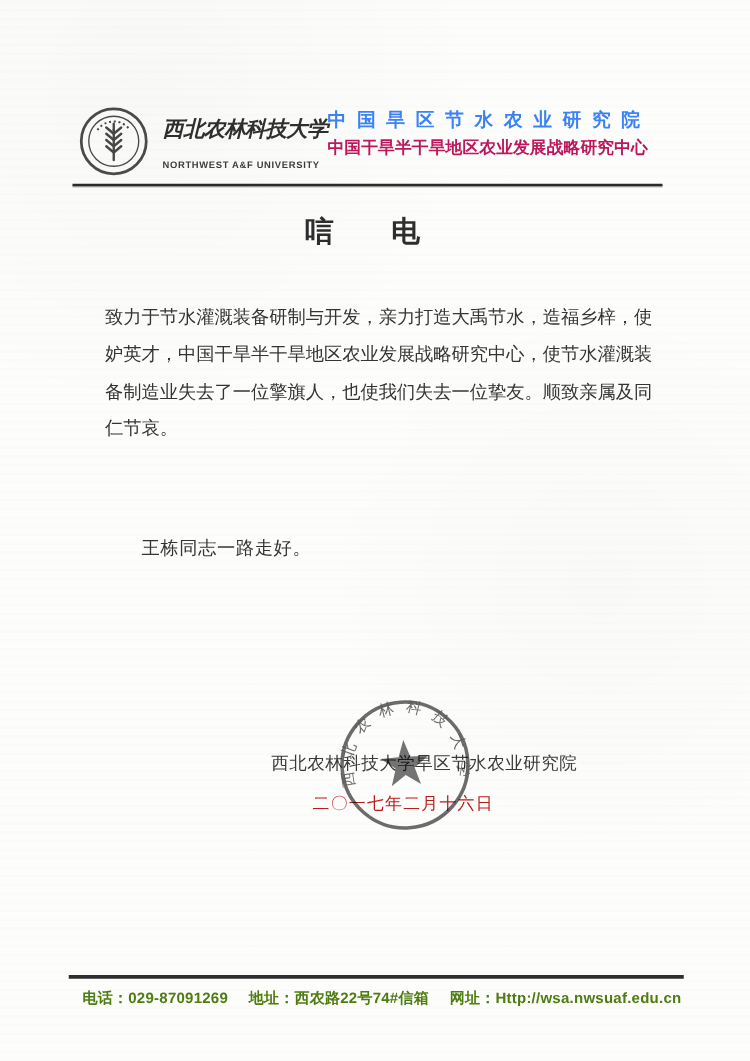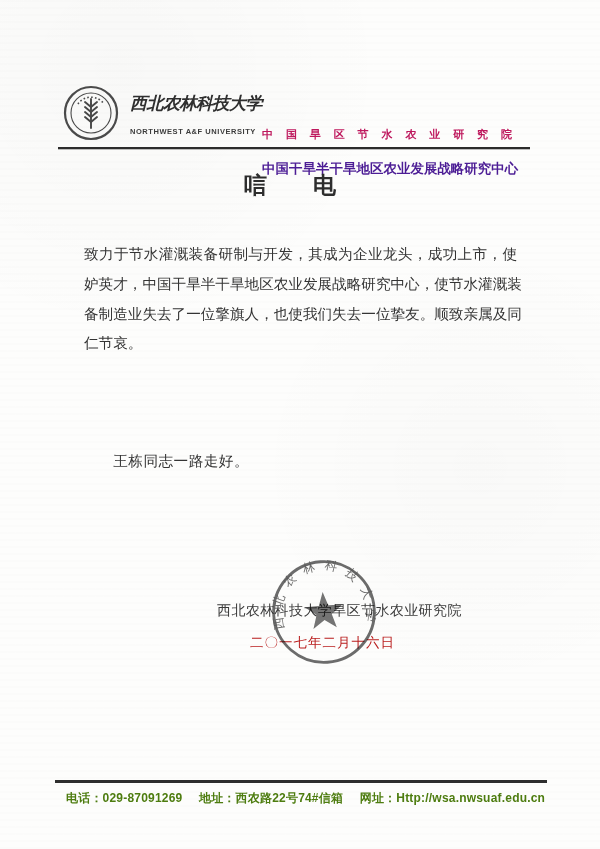--- a/index.html
+++ b/index.html
@@ -29,26 +29,26 @@
     letter-spacing:-0.5px;color:#2f2f2f;white-space:nowrap;
     font-family:"Liberation Serif","DejaVu Serif",serif;
   }
   .uni-en{
     margin-top:12px;font-family:"Liberation Sans","DejaVu Sans",sans-serif;
     font-size:7.5px;font-weight:bold;letter-spacing:0.55px;color:#3c3c3c;white-space:nowrap;
   }
   .inst-block{position:absolute;left:262px;top:87px;width:260px;}
   .inst1{
     font-family:"Liberation Sans","DejaVu Sans",sans-serif;
-    font-size:11px;font-weight:bold;color:#be185d;
-    width:258px;text-align:justify;text-align-last:justify;white-space:nowrap;letter-spacing:8px;margin-top:40px;
+    font-size:15px;font-weight:bold;color:#3b82f6;
+    width:258px;text-align:justify;text-align-last:justify;white-space:nowrap;letter-spacing:8px;
   }
   .inst2{
-    margin-top:18px;font-family:"Liberation Sans","DejaVu Sans",sans-serif;
-    font-size:13.4px;font-weight:bold;color:#4c1d95;white-space:nowrap;letter-spacing:0.1px;
+    margin-top:3px;font-family:"Liberation Sans","DejaVu Sans",sans-serif;
+    font-size:13.4px;font-weight:bold;color:#be185d;white-space:nowrap;letter-spacing:0.1px;
   }
   .rule{position:absolute;left:58px;top:147px;width:472px;height:2px;background:#2b2b2b;box-shadow:0 1px 0 rgba(0,0,0,0.25);}
 
   
   .title{
     position:absolute;left:0;top:170px;width:600px;
     display:flex;justify-content:center;gap:46px;
     transform:translateX(-10px);
     font-size:23px;font-weight:bold;color:#2d2d2d;
   }
@@ -56,21 +56,21 @@
   
   .salutation{
     position:absolute;left:84px;top:210px;
     font-size:15px;font-weight:bold;color:#2f2f2f;letter-spacing:0.5px;
   }
   .body-block{position:absolute;left:84px;top:239px;width:433px;font-size:14.6px;color:#343434;}
   .bline{height:30px;line-height:30px;text-align:justify;text-align-last:justify;white-space:nowrap;}
   .bline.first{text-indent:2em;}
   .bline.last{text-align:left;text-align-last:left;font-family:Liberation Mono, monospace;}
   .farewell{
-    position:absolute;left:84px;top:452px;
+    position:absolute;left:84px;top:429px;
     font-size:14.6px;color:#343434;text-indent:2em;letter-spacing:0.5px;
   }
   .signature{
     position:absolute;left:197px;top:602px;
     font-size:14px;color:#3a3a3a;letter-spacing:0.4px;white-space:nowrap;margin-left:20px;
   }
   .dateline{
     position:absolute;left:250px;top:634px;
     font-size:13.5px;color:#b91c1c;letter-spacing:1px;white-space:nowrap;
   }
@@ -121,21 +121,21 @@
 
   <div class="rule"></div>
 
   <div class="title">
     <span>唁</span>
     <span>电</span>
   </div>
 
 
   <div class="body-block">
-    <div class="bline">致力于节水灌溉装备研制与开发，其成为企业龙头，成功上市，使</div>
+    <div class="bline">致力于节水灌溉装备研制与开发，亲力打造大禹节水，造福乡梓，使</div>
     <div class="bline">妒英才，中国干旱半干旱地区农业发展战略研究中心，使节水灌溉装</div>
     <div class="bline">备制造业失去了一位擎旗人，也使我们失去一位挚友。顺致亲属及同</div>
     <div class="bline last">仁节哀。</div>
   </div>
 
   <div class="farewell">王栋同志一路走好。</div>
 
   <div class="signature">西北农林科技大学旱区节水农业研究院</div>
   <div class="dateline">二〇一七年二月十六日</div>
 

